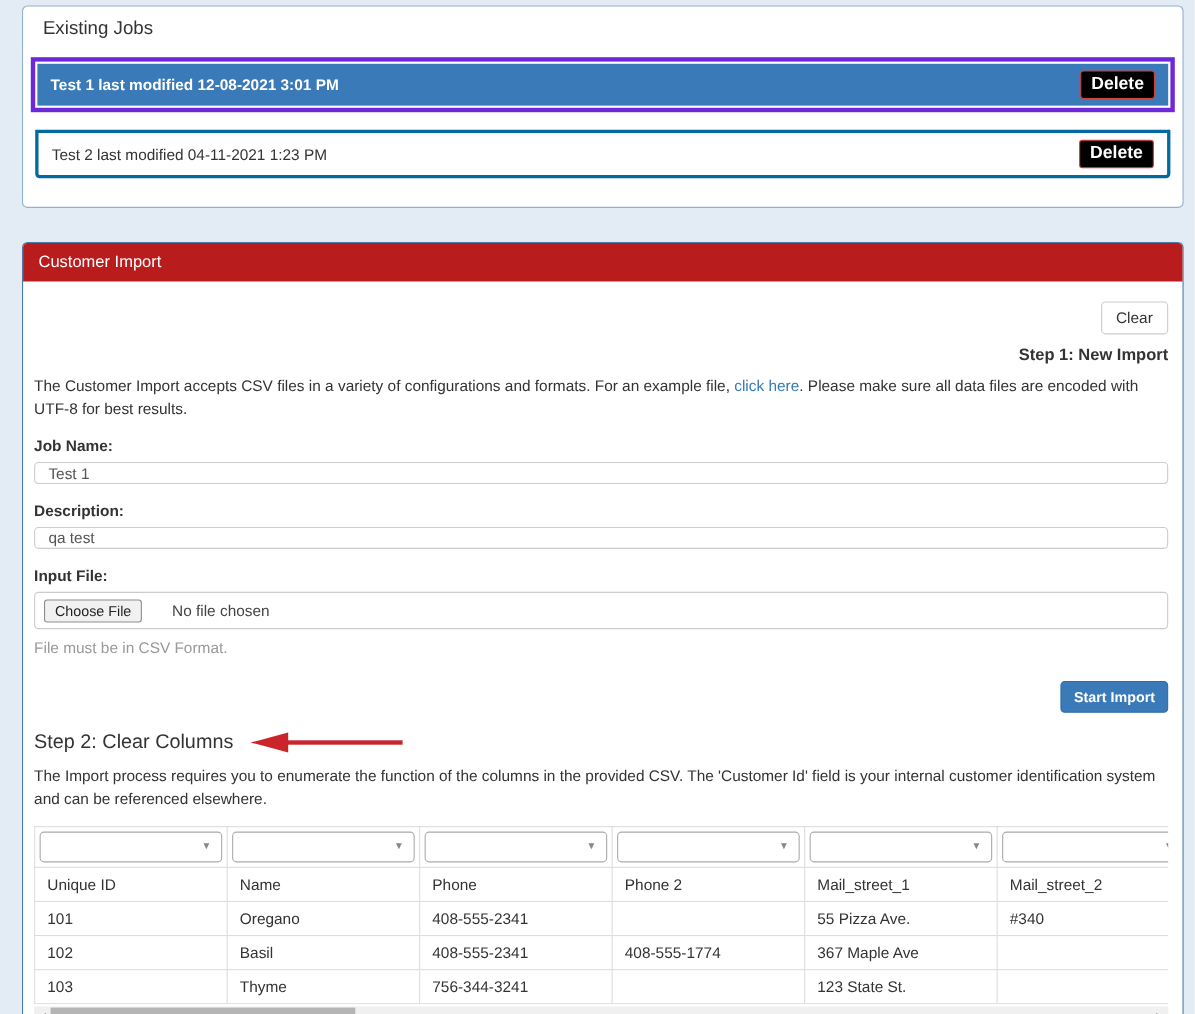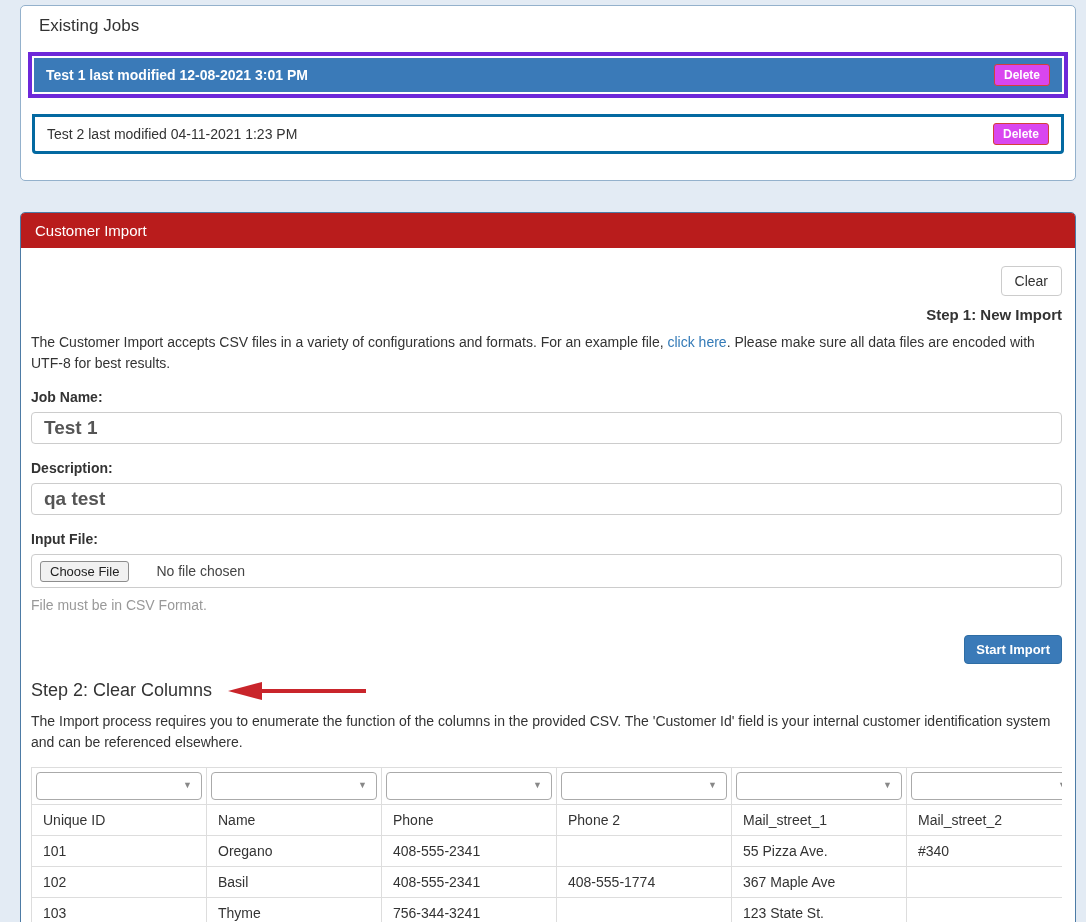--- a/index.html
+++ b/index.html
@@ -27,22 +27,22 @@
     display:flex; align-items:center; justify-content:space-between;
     padding:6px 12px; min-height:24px; box-sizing:border-box;
   }
   .job-row.selected { background:#3a7ab8; color:#fff; font-weight:bold; }
   .job-row.normal {
     background:#fff; border:3px solid #0369a1; border-radius:0 0 4px 4px;
     color:#333; margin:0 -2px;
   }
   .btn { font-family:inherit; cursor:pointer; }
   .btn-danger {
-    background:#d946ef; border:1px solid #d43f3a; color:#fff;
-    font-size:12px; font-weight:bold; padding:3px 9px; border-radius:3px;
+    background:#000000; border:1px solid #d43f3a; color:#fff;
+    font-size:16px; font-weight:bold; padding:3px 9px; border-radius:3px;
   }
 
   
   .import-panel { border-color:#4d7ba5; }
   .import-header {
     background:#b91c1c; color:#fff; font-size:15px;
     padding:9px 14px; border-radius:4px 4px 0 0;
   }
   .import-body { padding:18px 13px 20px 10px; }
 
@@ -51,23 +51,23 @@
     background:#fff; border:1px solid #ccc; color:#333;
     font-size:14px; padding:6px 13px; border-radius:4px;
   }
 
   .step1-heading { font-size:15px; font-weight:bold; margin:10px 0 9px 0;text-align:right; }
   .intro { margin:0 0 14px 0; line-height:1.48; color:#333; }
   .intro a { color:#337ab7; text-decoration:none; cursor:pointer; }
 
   .form-label { display:block; font-weight:bold; margin:16px 0 7px 0; }
   .text-input {
-    display:block; width:100%; box-sizing:border-box; height:32px;
+    display:block; width:100%; box-sizing:border-box; height:20px;
     padding:6px 12px; border:1px solid #ccc; border-radius:4px;
-    font-family:inherit; font-size:19px; color:#555; background:#fff;font-weight:bold;
+    font-family:inherit; font-size:14px; color:#555; background:#fff;
   }
   .file-box {
     display:flex; align-items:center; gap:27px;
     border:1px solid #ccc; border-radius:4px; height:34px;
     padding:0 8px; box-sizing:border-box; cursor:pointer;
   }
   .choose-file-btn {
     background:#f1f1f1; border:1px solid #8d8d8d; border-radius:3px;
     font-size:13px; color:#222; padding:2px 9px;
   }

